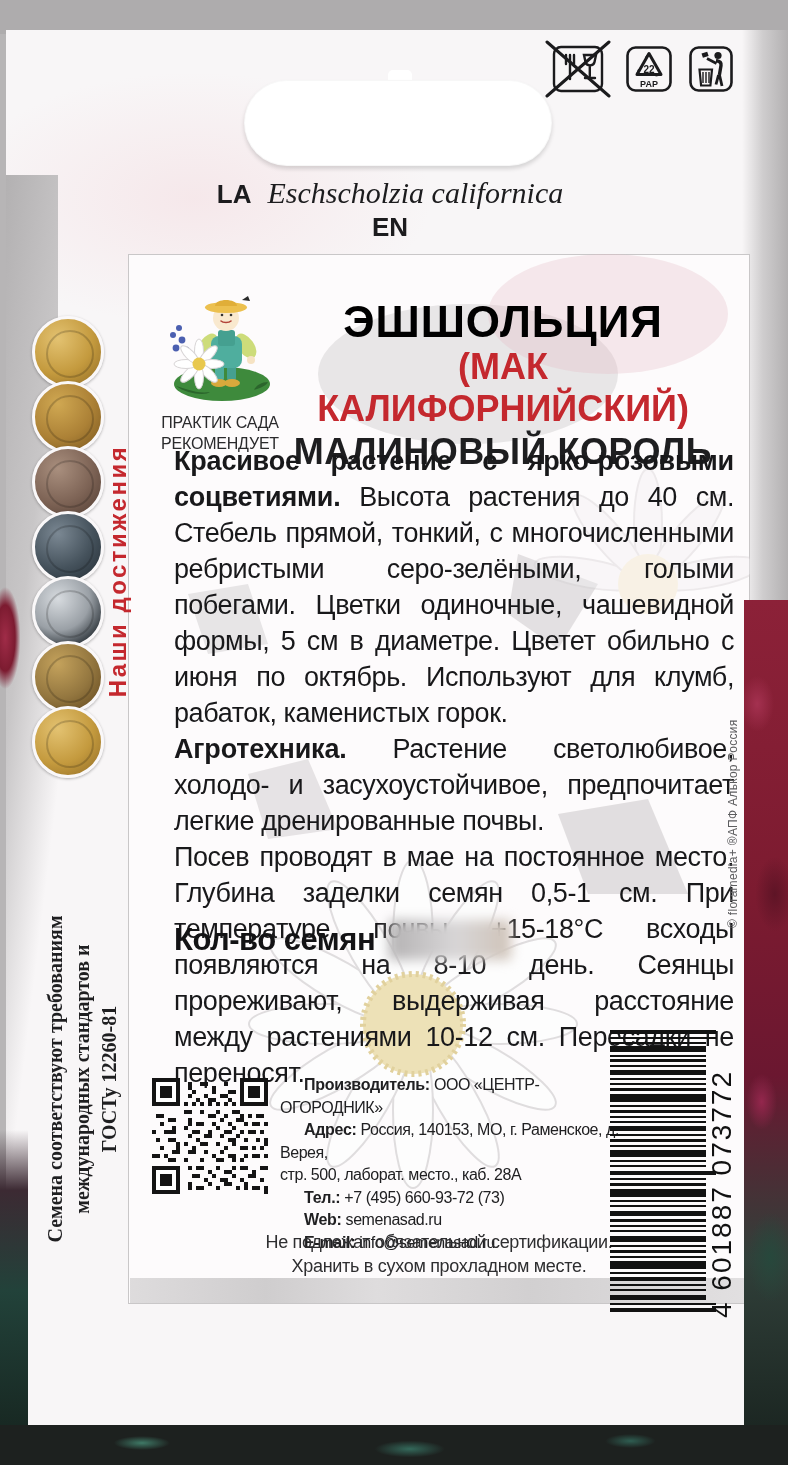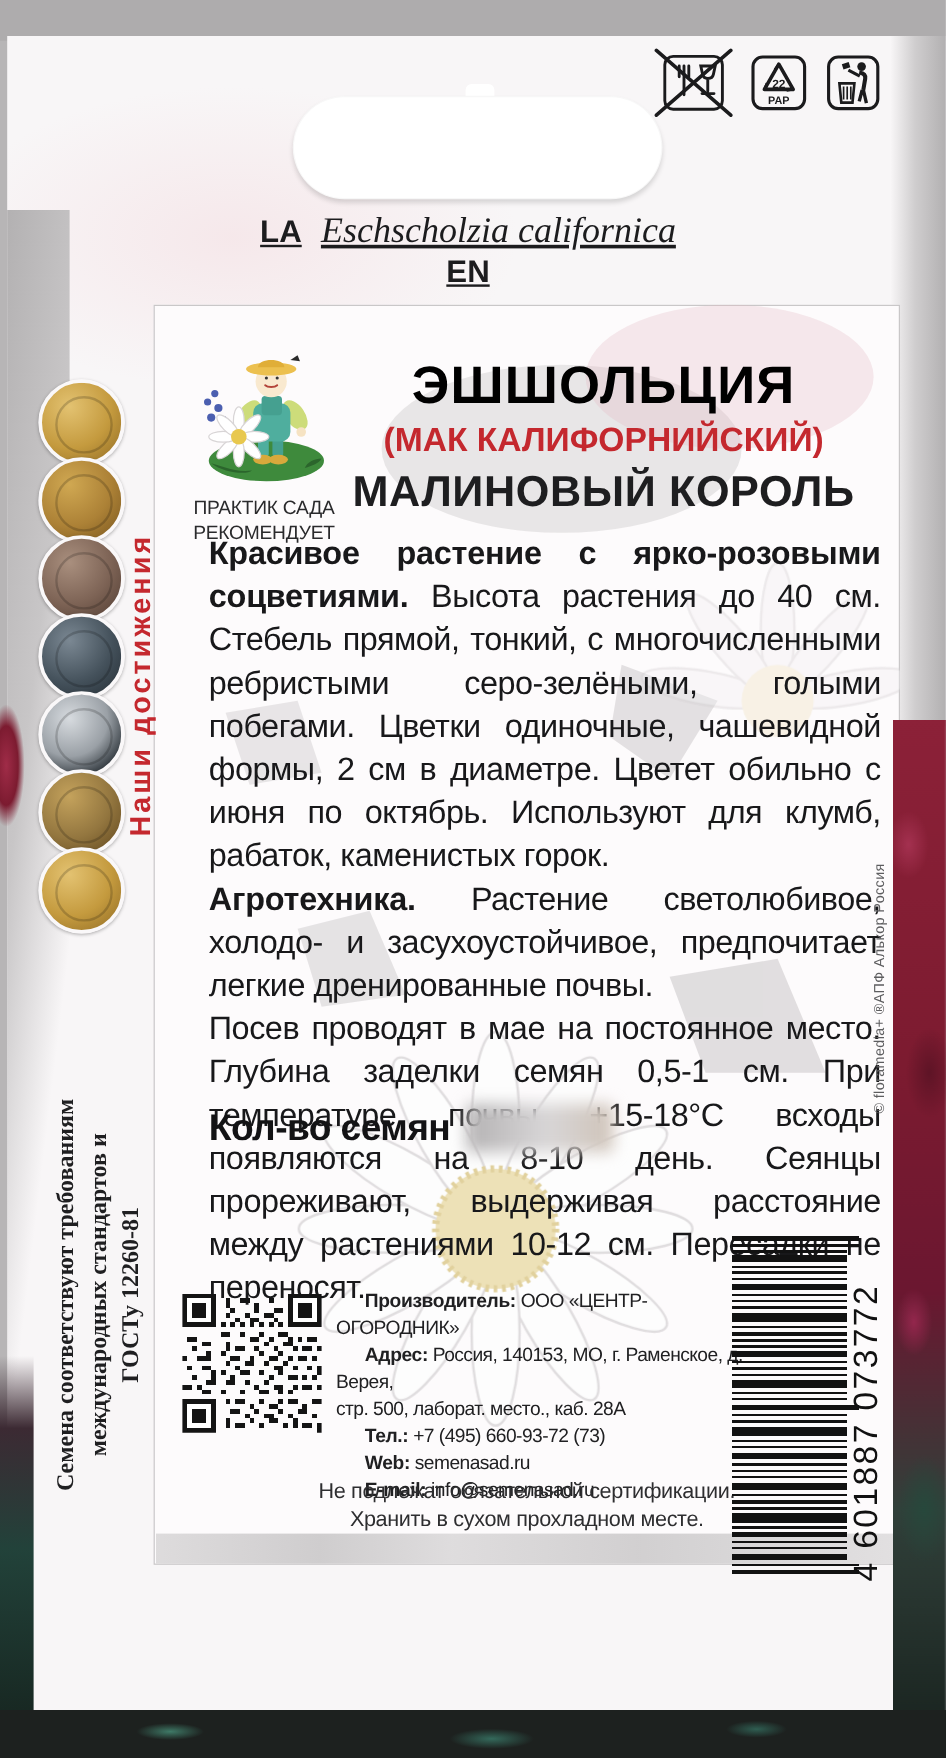--- a/index.html
+++ b/index.html
@@ -31,38 +31,38 @@
       radial-gradient(36px 10px at 80% 40%,#2f5e52 0%,rgba(0,0,0,0) 70%),
       #1d211f;}
   
   .euro-slot{position:absolute;left:244px;top:80px;width:308px;height:86px;background:#ffffff;
     border-radius:44px;box-shadow:0 3px 4px rgba(0,0,0,.14), inset 0 0 0 1px rgba(0,0,0,.03);}
   .euro-tab{position:absolute;left:388px;top:70px;width:24px;height:16px;background:#ffffff;border-radius:5px;}
   
   .pack-icons{position:absolute;left:545px;top:40px;width:180px;height:58px;display:flex;gap:13px;align-items:center;}
   .pack-icons svg{display:block;}
   
-  .names{position:absolute;left:170px;top:176px;width:440px;text-align:center;color:#1c1c1e;text-decoration:underline;}
+  .names{position:absolute;left:170px;top:176px;width:440px;text-align:center;color:#1c1c1e;}
   .names .row{display:flex;justify-content:center;align-items:baseline;gap:16px;line-height:33px;}
   .names .lbl{font-weight:bold;font-size:26px;}
   .names .la-val{font-family:"Liberation Serif",serif;font-style:italic;font-size:30px;}
   .names .en-val{font-size:27px;letter-spacing:.5px;}
   
   .panel{position:absolute;left:128px;top:254px;width:622px;height:1050px;background:#fdfbfc;
     border:1px solid #c9c7c8;box-sizing:border-box;}
   .panel-decor{position:absolute;left:128px;top:254px;width:622px;height:1050px;pointer-events:none;}
   .panel-bottom-strip{position:absolute;left:130px;top:1278px;width:618px;height:25px;
     background:linear-gradient(90deg,#d8d6d7 0%,#c7c5c6 22%,#d9d7d8 40%,#cac8c9 65%,#dddbdc 100%);opacity:.85;}
   
   .brand{position:absolute;left:150px;top:288px;width:140px;text-align:center;}
   .brand-caption{margin-top:2px;font-size:16px;line-height:21px;color:#2a2a2c;letter-spacing:-0.2px;}
   
   .title{position:absolute;left:280px;top:298px;width:446px;text-align:center;font-weight:bold;}
   .title .t1{font-size:44px;line-height:48px;letter-spacing:1px;}
-  .title .t2{font-size:28px;line-height:42px;}
+  .title .t2{font-size:36px;line-height:42px;}
   .title .t3{font-size:36px;line-height:44px;color:#1e1e20;letter-spacing:.5px;}
   
   .desc{position:absolute;left:174px;top:443px;width:560px;font-size:27px;line-height:36px;
     text-align:justify;color:#18181a;letter-spacing:-0.4px;}
   .desc p{margin:0;}
   .desc b{letter-spacing:-0.2px;}
   
   .seedrow{position:absolute;left:174px;top:920px;width:560px;display:flex;justify-content:flex-start;
     align-items:center;gap:14px;padding-right:14px;box-sizing:border-box;}
   .seed-label{font-size:31px;font-weight:bold;color:#131315;letter-spacing:-0.5px;}
@@ -247,21 +247,21 @@
     </div>
   </div>
 
   <div class="title">
     <div class="t1" style="color:#000000">ЭШШОЛЬЦИЯ</div>
     <div class="t2" style="color:#c4282e">(МАК КАЛИФОРНИЙСКИЙ)</div>
     <div class="t3">МАЛИНОВЫЙ КОРОЛЬ</div>
   </div>
 
   <div class="desc">
-    <p><b>Красивое растение с ярко-розовыми соцветиями.</b><span> Высота растения до 40 см. Стебель прямой, тонкий, с многочисленными ребристыми серо-зелёными, голыми побегами. Цветки одиночные, чашевидной формы, 2 см в диаметре. Цветет обильно с июня по октябрь. Используют для клумб, рабаток, каменистых горок.</span></p>
+    <p><b>Красивое растение с ярко-розовыми соцветиями.</b><span> Высота растения до 40 см. Стебель прямой, тонкий, с многочисленными ребристыми серо-зелёными, голыми побегами. Цветки одиночные, чашевидной формы, 5 см в диаметре. Цветет обильно с июня по октябрь. Используют для клумб, рабаток, каменистых горок.</span></p>
     <p><b>Агротехника.</b><span> Растение светолюбивое, холодо- и засухоустойчивое, предпочитает легкие дренированные почвы.</span></p>
     <p>Посев проводят в мае на постоянное место. Глубина заделки семян 0,5-1 см. При температуре почвы +15-18°С всходы появляются на 8-10 день. Сеянцы прореживают, выдерживая расстояние между растениями 10-12 см. Пересадки не переносят.</p>
   </div>
 
   <div class="seedrow">
     <span class="seed-label">Кол-во семян</span>
     <span class="seed-blur"></span>
   </div>
 
   <div class="medal m1"></div>

